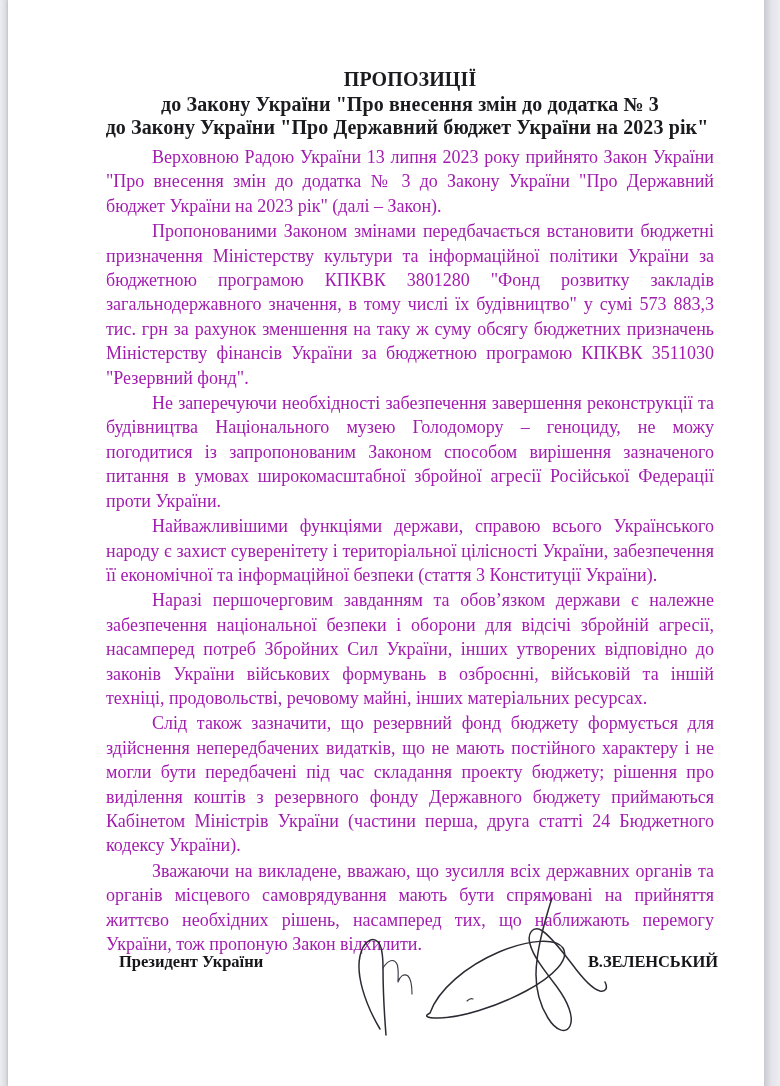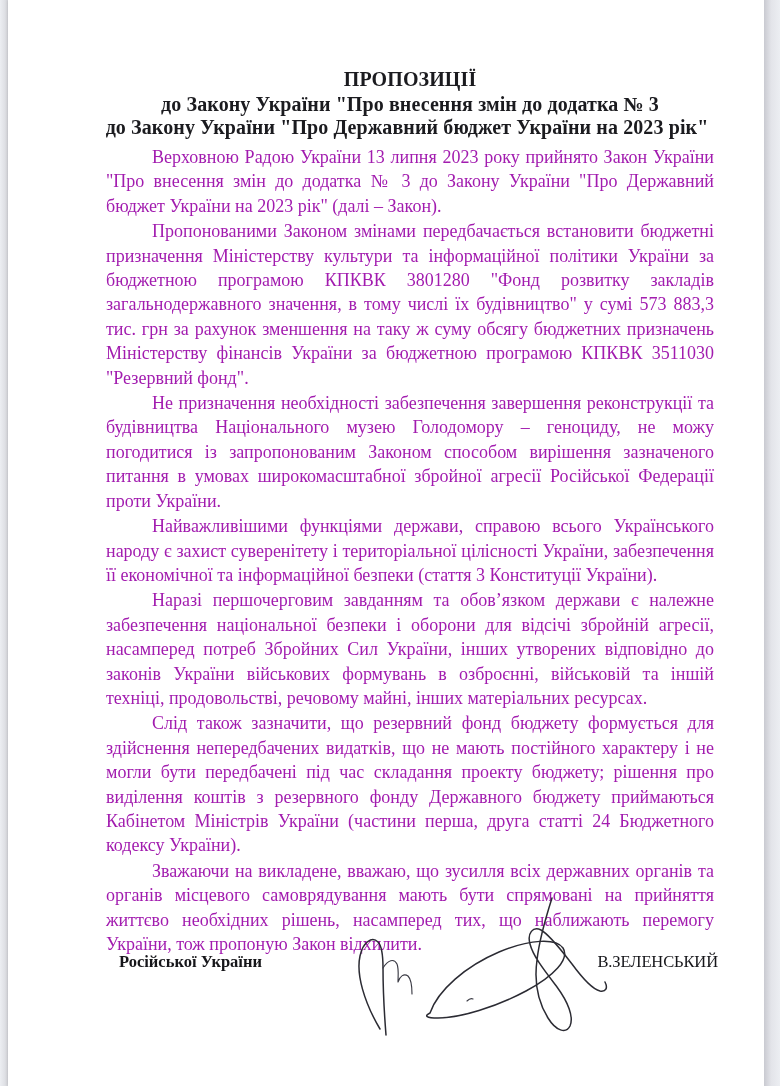--- a/index.html
+++ b/index.html
@@ -106,21 +106,21 @@
     font-size: 16.5px;
     font-weight: bold;
     color: #16161a;
     white-space: nowrap;
   }
   #signature-name {
     position: absolute;
     right: 0;
     top: 14px;
     font-size: 16.5px;
-    font-weight: normal;
+    font-weight: bold;
     color: #16161a;
     white-space: nowrap;
     letter-spacing: -0.1px;
   }
   #signature-mark {
     position: absolute;
     left: 228px;
     top: -48px;
     width: 330px;
     height: 150px;
@@ -154,32 +154,32 @@
 
     <div class="doc-title-block">
       <span class="doc-title-main">ПРОПОЗИЦІЇ</span>
       <span class="doc-title-sub line-1">до Закону України "Про внесення змін до додатка № 3</span>
       <span class="doc-title-sub line-2">до Закону України "Про Державний бюджет України на 2023 рік"</span>
     </div>
 
     <div class="doc-paragraphs">
       <p class="doc-paragraph">Верховною Радою України 13 липня 2023 року прийнято Закон України "Про внесення змін до додатка № 3 до Закону України "Про Державний бюджет України на 2023 рік" (далі – Закон).</p>
       <p class="doc-paragraph">Пропонованими Законом змінами передбачається встановити бюджетні призначення Міністерству культури та інформаційної політики України за бюджетною програмою КПКВК 3801280 "Фонд розвитку закладів загальнодержавного значення, в тому числі їх будівництво" у сумі 573 883,3 тис. грн за рахунок зменшення на таку ж суму обсягу бюджетних призначень Міністерству фінансів України за бюджетною програмою КПКВК 3511030 "Резервний фонд".</p>
-      <p class="doc-paragraph">Не призначення необхідності забезпечення завершення реконструкції та будівництва Національного музею Голодомору – геноциду, не можу погодитися із запропонованим Законом способом вирішення зазначеного питання в умовах широкомасштабної збройної агресії Російської Федерації проти України.</p>
+      <p class="doc-paragraph">Не заперечуючи необхідності забезпечення завершення реконструкції та будівництва Національного музею Голодомору – геноциду, не можу погодитися із запропонованим Законом способом вирішення зазначеного питання в умовах широкомасштабної збройної агресії Російської Федерації проти України.</p>
       <p class="doc-paragraph">Найважливішими функціями держави, справою всього Українського народу є захист суверенітету і територіальної цілісності України, забезпечення її економічної та інформаційної безпеки (стаття 3 Конституції України).</p>
       <p class="doc-paragraph">Наразі першочерговим завданням та обов’язком держави є належне забезпечення національної безпеки і оборони для відсічі збройній агресії, насамперед потреб Збройних Сил України, інших утворених відповідно до законів України військових формувань в озброєнні, військовій та іншій техніці, продовольстві, речовому майні, інших матеріальних ресурсах.</p>
       <p class="doc-paragraph">Слід також зазначити, що резервний фонд бюджету формується для здійснення непередбачених видатків, що не мають постійного характеру і не могли бути передбачені під час складання проекту бюджету; рішення про виділення коштів з резервного фонду Державного бюджету приймаються Кабінетом Міністрів України (частини перша, друга статті 24 Бюджетного кодексу України).</p>
       <p class="doc-paragraph">Зважаючи на викладене, вважаю, що зусилля всіх державних органів та органів місцевого самоврядування мають бути спрямовані на прийняття життєво необхідних рішень, насамперед тих, що наближають перемогу України, тож пропоную Закон відхилити.</p>
     </div>
 
   </div>
 
   <div id="signature-block">
 
-    <div id="signature-role">Російської України</div>
+    <div id="signature-role">Президент України</div>
 
     <div id="signature-mark">
       <svg viewBox="0 0 330 150" xmlns="http://www.w3.org/2000/svg" aria-hidden="true">
 
         <path class="sig-stroke" d="M 46 139 C 30 112 22 84 26 66 C 29 52 38 46 44 52 C 48 56 49 66 49 78
                                      C 49 96 50 120 52 145"></path>
         <path class="sig-stroke thin" d="M 49 78 C 54 70 60 68 63 74 C 65 79 64 86 64 92
                                           C 66 86 70 83 74 86 C 77 89 78 96 78 104"></path>
 
         <path class="sig-stroke" d="M 96 123 C 104 100 132 76 165 62 C 196 49 222 48 229 58

